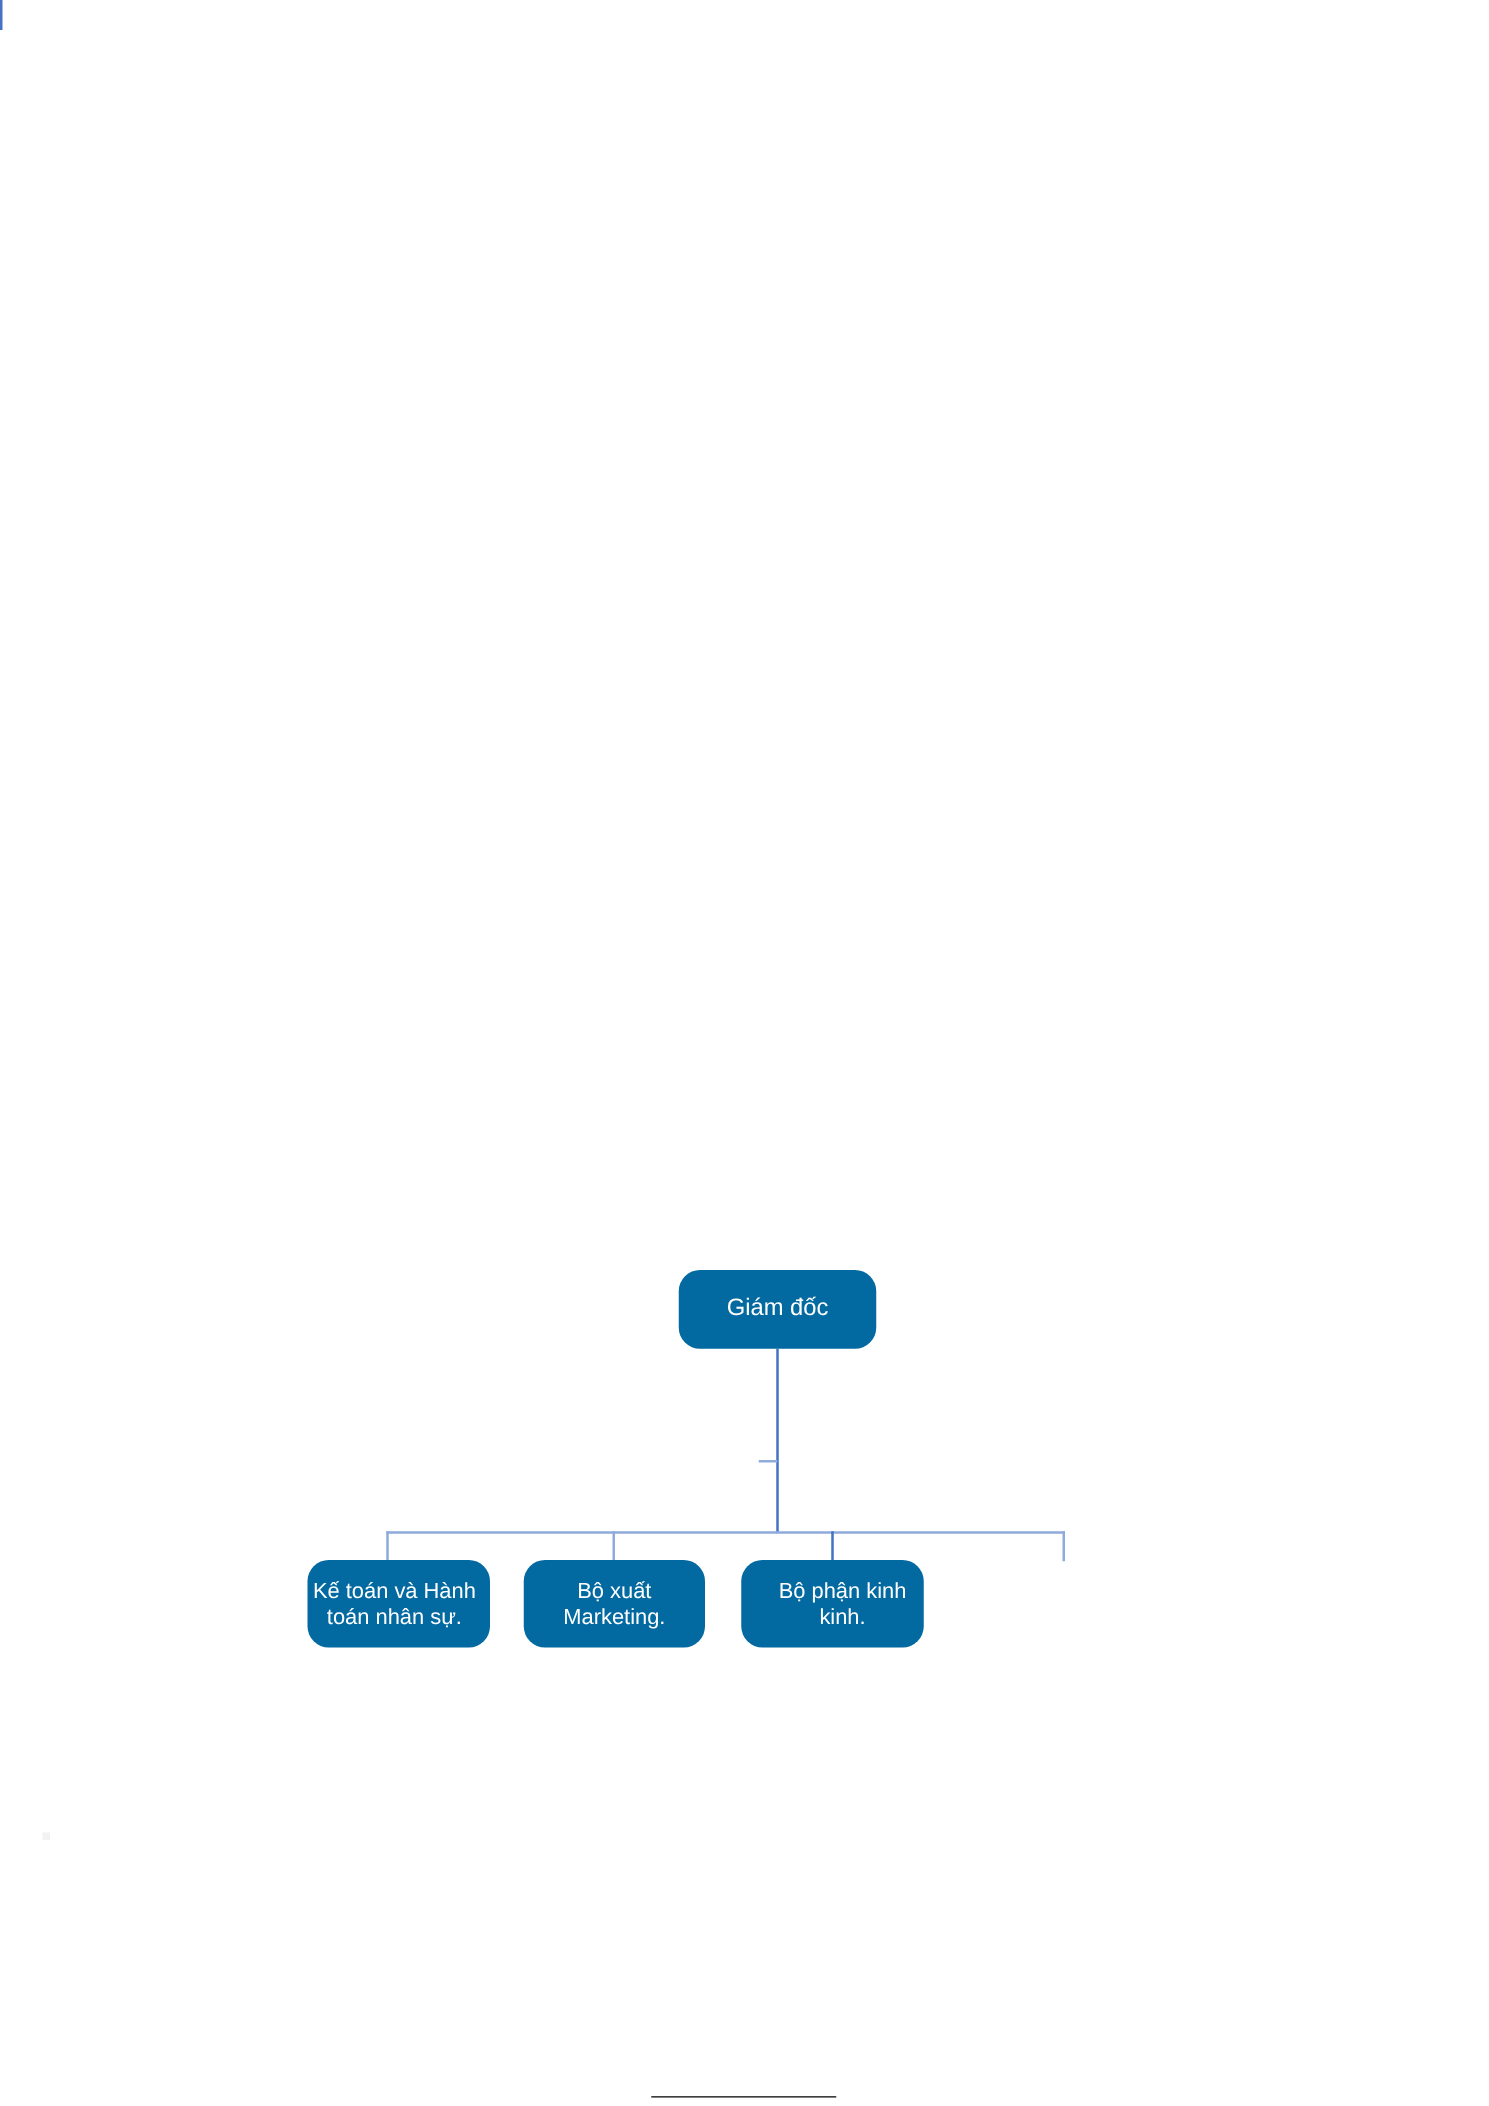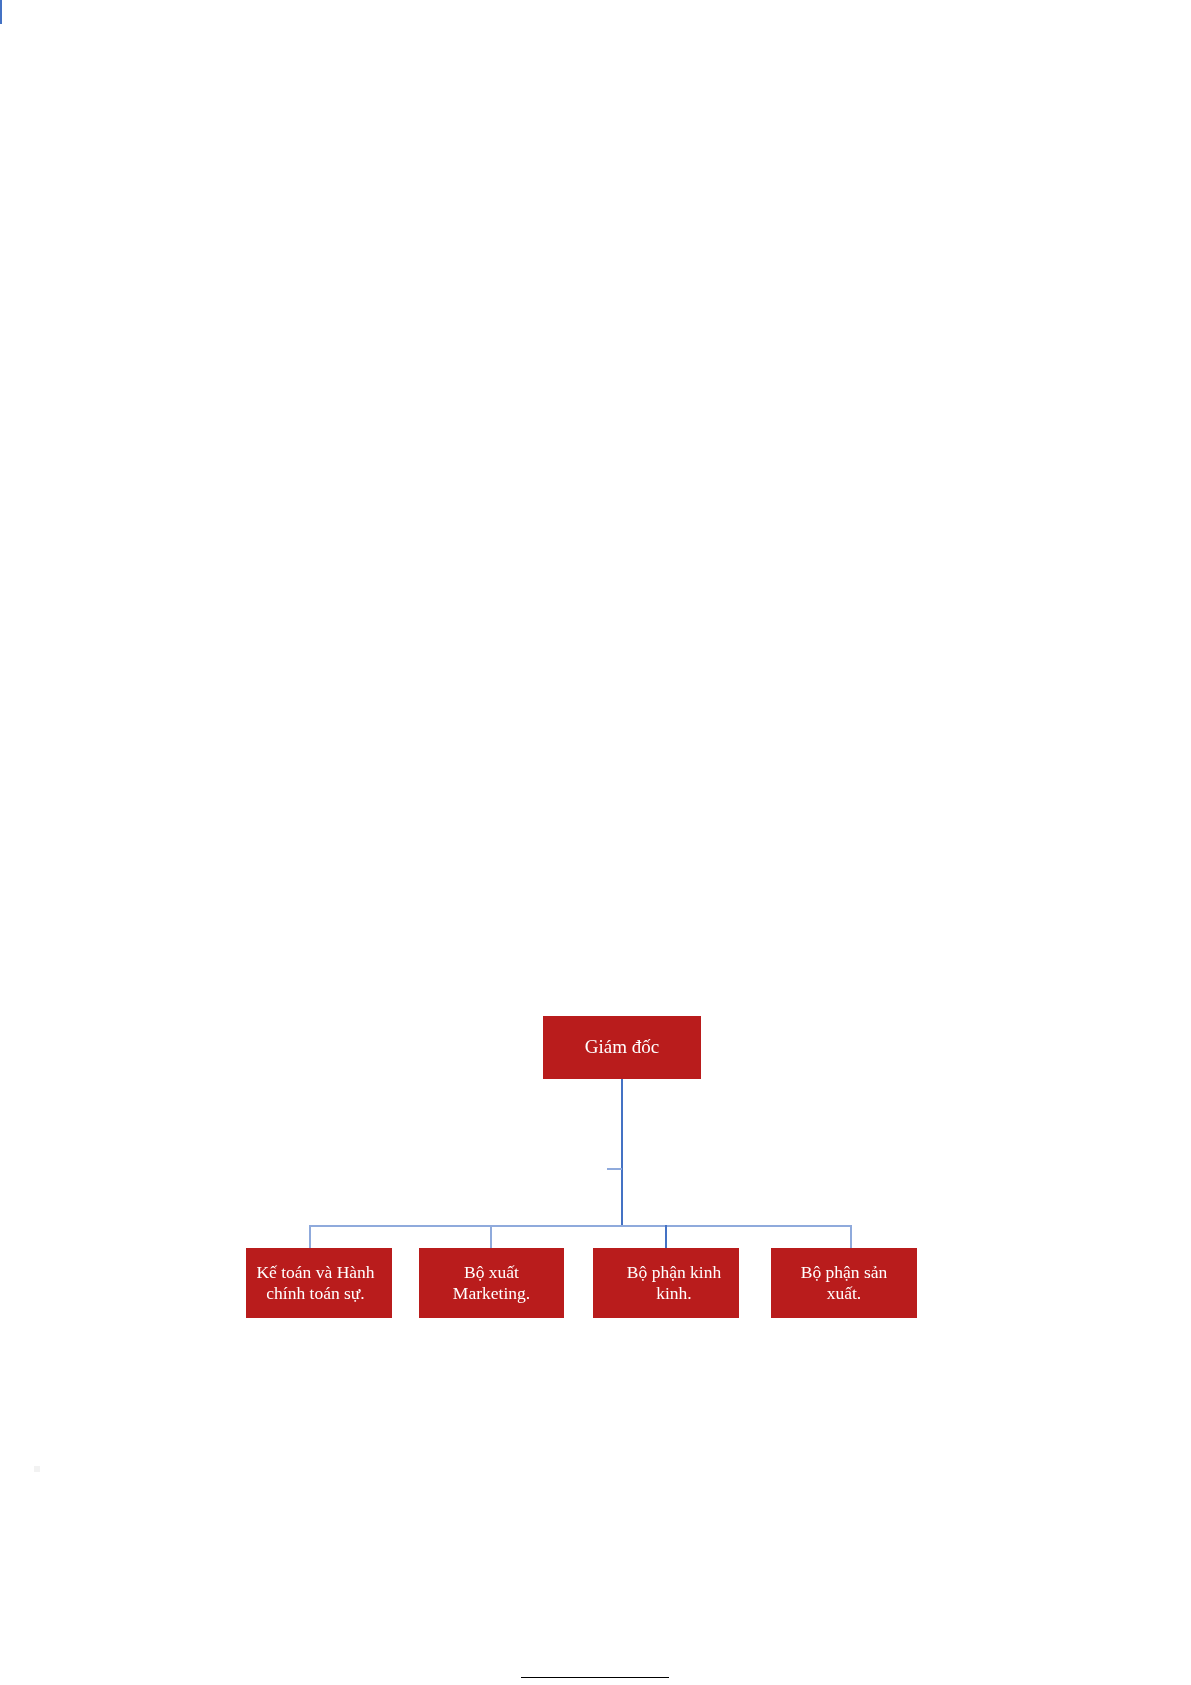--- a/index.html
+++ b/index.html
@@ -28,30 +28,31 @@
   #org-chart {
     position: absolute;
     left: 0;
     top: 0;
     width: 1191px;
     height: 1685px;
   }
 
   .node {
     position: absolute;
-    background: #b91c1c;
+    background: #0369a1;
     box-sizing: border-box;
     display: flex;
     align-items: center;
     justify-content: center;
     text-align: center;
     color: #ffffff;
-    font-family: Liberation Serif, serif;
+    font-family: Liberation Sans, sans-serif;
     line-height: 1.18;
     white-space: nowrap;
+    border-radius: 17px;
   }
 
   .node-label {
     display: block;
     width: 100%;
     text-align: center;
   }
 
   
   #node-root {
@@ -187,33 +188,30 @@
     <div class="dropper" id="drop-marketing"></div>
     <div class="dropper" id="drop-sales"></div>
     <div class="dropper" id="drop-production"></div>
     <div id="conn-trunk-lower"></div>
 
     <div class="node" id="node-root">
       <span class="node-label">Giám đốc</span>
     </div>
 
     <div class="node leaf" id="node-accounting-hr">
-      <span class="node-label"><span>Kế toán và Hành</span><br><span>chính toán sự.</span></span>
+      <span class="node-label"><span>Kế toán và Hành</span><br><span>toán nhân sự.</span></span>
     </div>
 
     <div class="node leaf" id="node-marketing">
       <span class="node-label"><span>Bộ xuất</span><br><span>Marketing.</span></span>
     </div>
 
     <div class="node leaf" id="node-sales">
       <span class="node-label"><span>Bộ phận kinh</span><br><span>kinh.</span></span>
     </div>
 
-    <div class="node leaf" id="node-production">
-      <span class="node-label"><span>Bộ phận sản</span><br><span>xuất.</span></span>
-    </div>
 
   </div>
 
   <div id="page-artifact"></div>
   <div id="page-footer-rule"></div>
 
 </div>
 
 </body></html>

